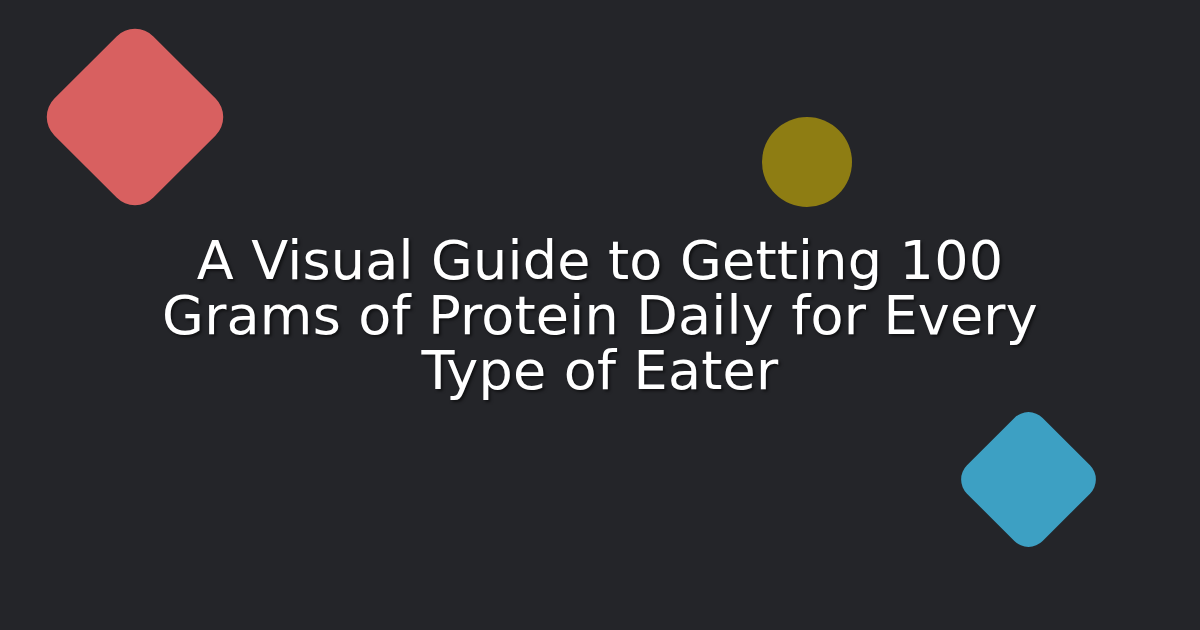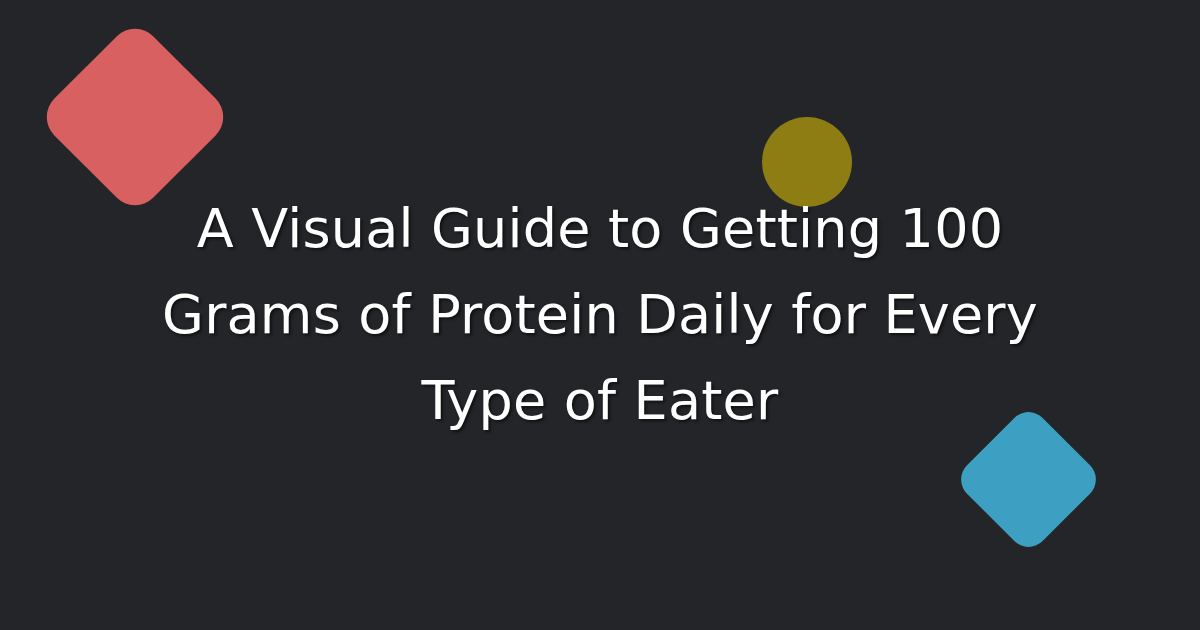--- a/index.html
+++ b/index.html
@@ -66,21 +66,21 @@
     padding: 0 130px;
     box-sizing: border-box;
   }
 
   .title {
     margin: 7px;
     width: 100%;
     text-align: center;
     color: #ffffff;
     font-size: 54px;
-    line-height: 86px;
+    line-height: 55px;
     font-weight: 400;
     letter-spacing: 0.2px;
     text-shadow: 2px 2px 3px rgba(0, 0, 0, 0.55);
     white-space: pre-line;
   }
 </style>
 </head>
 <body>
 
 <div class="card">

